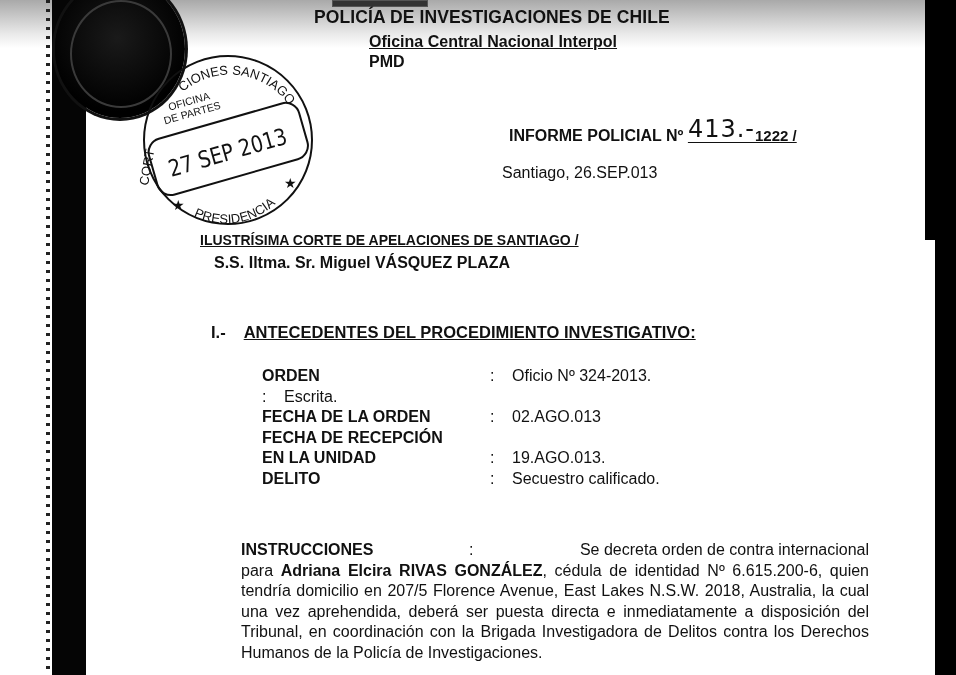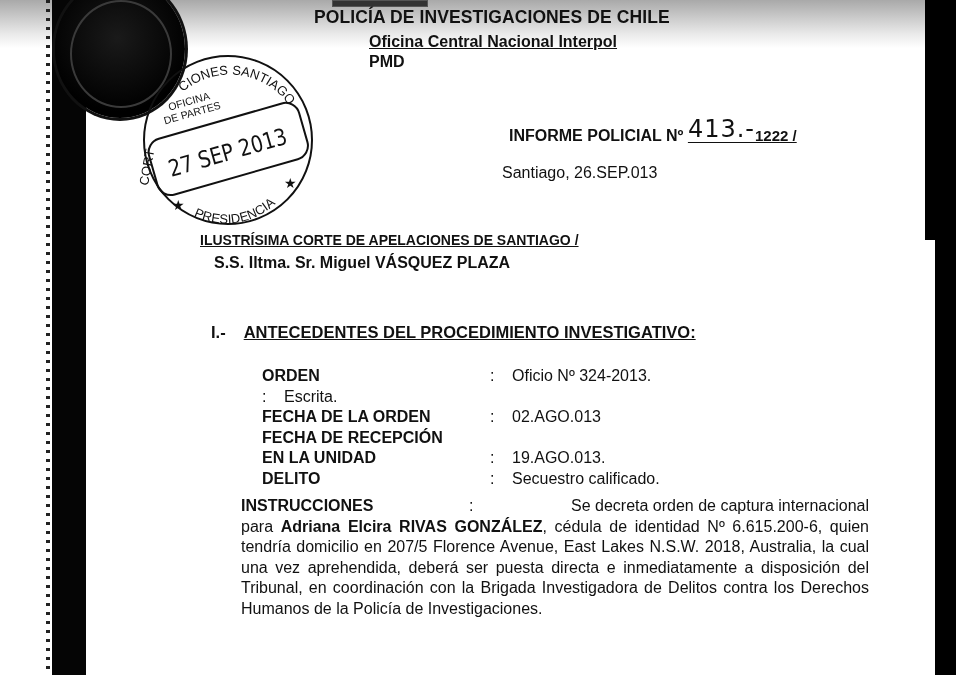--- a/index.html
+++ b/index.html
@@ -24,21 +24,21 @@
   .addr1 { position:absolute; left:200px; top:232px; font-size:14px; font-weight:bold; text-decoration:underline; }
   .addr2 { position:absolute; left:214px; top:254px; font-size:16px; font-weight:bold; }
   .sec { position:absolute; left:203px; top:323px; font-size:16.5px; font-weight:bold;margin-left:8px; }
   .sec .title { margin-left:18px; text-decoration:underline; }
   .fields { position:absolute; left:241px; top:366px; font-size:16px; line-height:20.5px;margin-left:21px; }
   .row { display:flex; }
   .row .lbl { width:228px; font-weight:bold; }
   .row .colon { width:22px; }
   .row .val { }
   .para { position:absolute; left:241px; top:496px; width:628px; font-size:16px; line-height:20.5px; text-align:justify; }
-  .para .first { display:flex; justify-content:space-between; }
+  .para .first { display:flex; justify-content:space-between;margin-top:44px; }
   .para b { font-weight:bold; }
 
   .stamp { position:absolute; left:136px; top:48px; width:178px; height:182px; }
 </style>
 </head>
 <body>
 
 <div class="topshade"></div>
 <div class="topbar"></div>
 <div class="binding"></div>
@@ -118,16 +118,16 @@
       <span class="val">Secuestro calificado.</span>
     </div>
 </div>
 
 <div class="para">
   <div class="first">
     <span style="display:flex;">
       <b style="width:228px">INSTRUCCIONES</b>
       <span style="width:22px">:</span>
     </span>
-    <span>Se decreta orden de captura internacional</span>
+    <span>Se decreta orden de contra internacional</span>
   </div>
   <div><span>para </span><b>Adriana Elcira RIVAS GONZÁLEZ</b><span>, cédula de identidad Nº 6.615.200-6, quien tendría domicilio en 207/5 Florence Avenue, East Lakes N.S.W. 2018, Australia, la cual una vez aprehendida, deberá ser puesta directa e inmediatamente a disposición del Tribunal, en coordinación con la Brigada Investigadora de Delitos contra los Derechos Humanos de la Policía de Investigaciones.</span></div>
 </div>
 
 </body></html>

